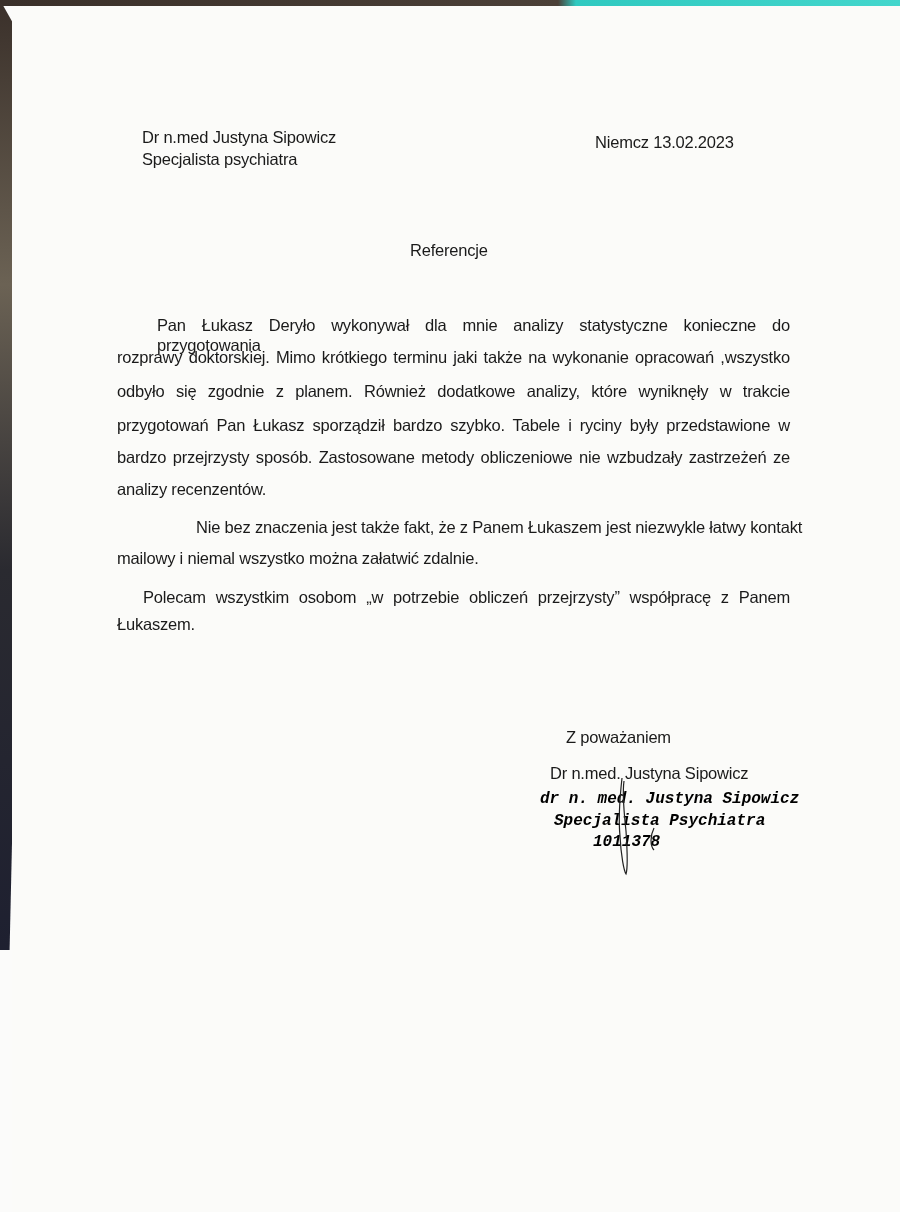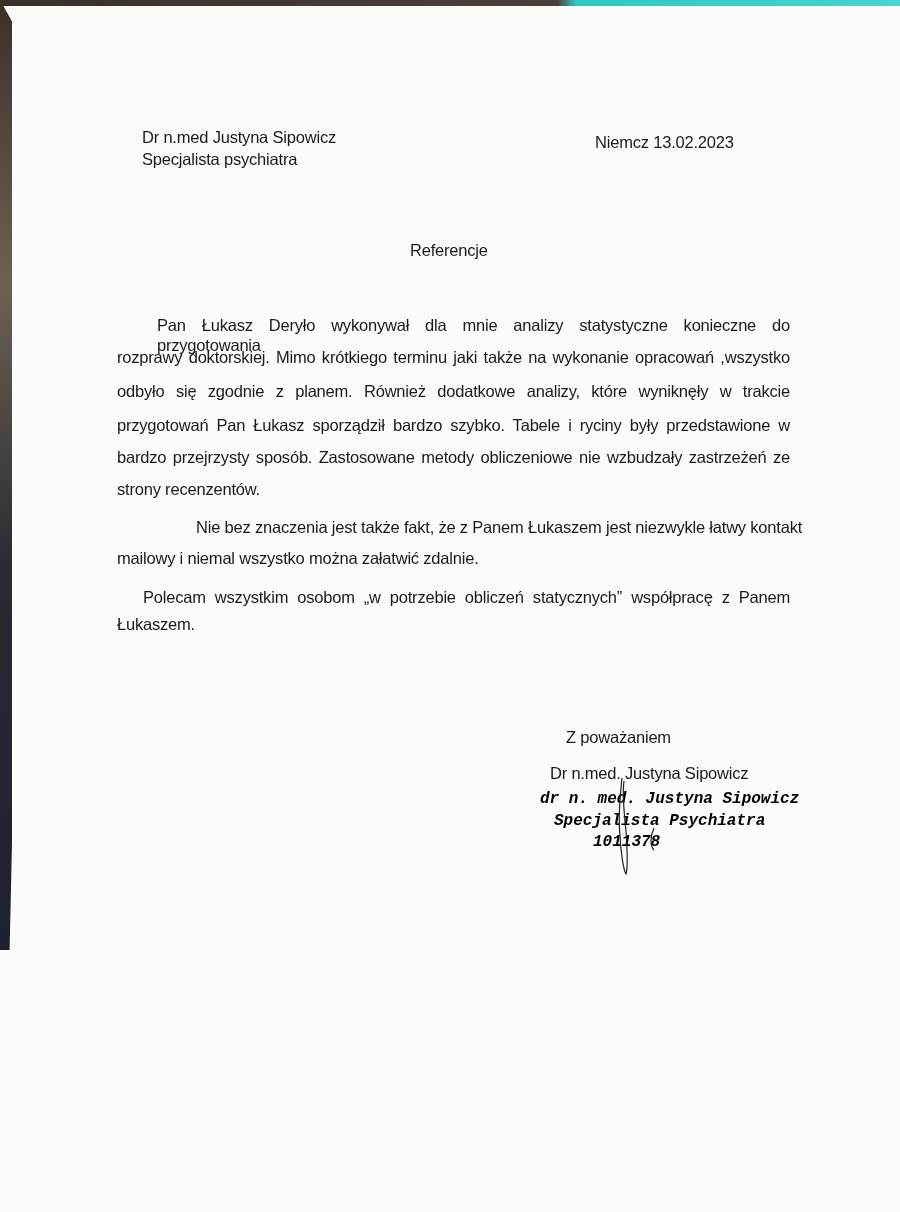--- a/index.html
+++ b/index.html
@@ -25,26 +25,26 @@
 <div class="t" style="left:118px;top:149px;">Specjalista psychiatra</div>
 <div class="t" style="left:571px;top:132px;">Niemcz 13.02.2023</div>
 
 <div class="t" style="left:386px;top:240px;">Referencje</div>
 
 <div class="just" style="left:157px;width:633px;top:315px;">Pan Łukasz Deryło wykonywał dla mnie analizy statystyczne konieczne do przygotowania</div>
 <div class="just" style="top:347px;">rozprawy doktorskiej. Mimo krótkiego terminu jaki także na wykonanie opracowań ,wszystko</div>
 <div class="just" style="top:381px;">odbyło się zgodnie z planem. Również dodatkowe analizy, które wyniknęły w trakcie</div>
 <div class="just" style="top:415px;">przygotowań Pan Łukasz sporządził bardzo szybko. Tabele i ryciny były przedstawione w</div>
 <div class="just" style="top:447px;">bardzo przejrzysty sposób. Zastosowane metody obliczeniowe nie wzbudzały zastrzeżeń ze</div>
-<div class="just last" style="top:479px;">strony recenzentów.</div>
+<div class="just last" style="top:479px;">analizy recenzentów.</div>
 
 <div class="just last" style="left:148px;width:640px;top:517px;margin-left:48px;">Nie bez znaczenia jest także fakt, że z Panem Łukaszem jest niezwykle łatwy kontakt</div>
 <div class="just last" style="top:548px;">mailowy i niemal wszystko można załatwić zdalnie.</div>
 
-<div class="just" style="left:143px;width:647px;top:587px;">Polecam wszystkim osobom „w potrzebie obliczeń statycznych” współpracę z Panem</div>
+<div class="just" style="left:143px;width:647px;top:587px;">Polecam wszystkim osobom „w potrzebie obliczeń przejrzysty” współpracę z Panem</div>
 <div class="just last" style="top:614px;">Łukaszem.</div>
 
 <div class="t" style="left:542px;top:727px;">Z poważaniem</div>
 <div class="t" style="left:526px;top:763px;">Dr n.med. Justyna Sipowicz</div>
 
 <div class="stamp" style="left:540px;top:790px;">dr n. med. Justyna Sipowicz</div>
 <div class="stamp" style="left:554px;top:812px;">Specjalista Psychiatra</div>
 <div class="stamp" style="left:593px;top:833px;text-align:right;">1011378</div>
 
 <svg class="sig" width="80" height="100" viewBox="0 0 80 100">

